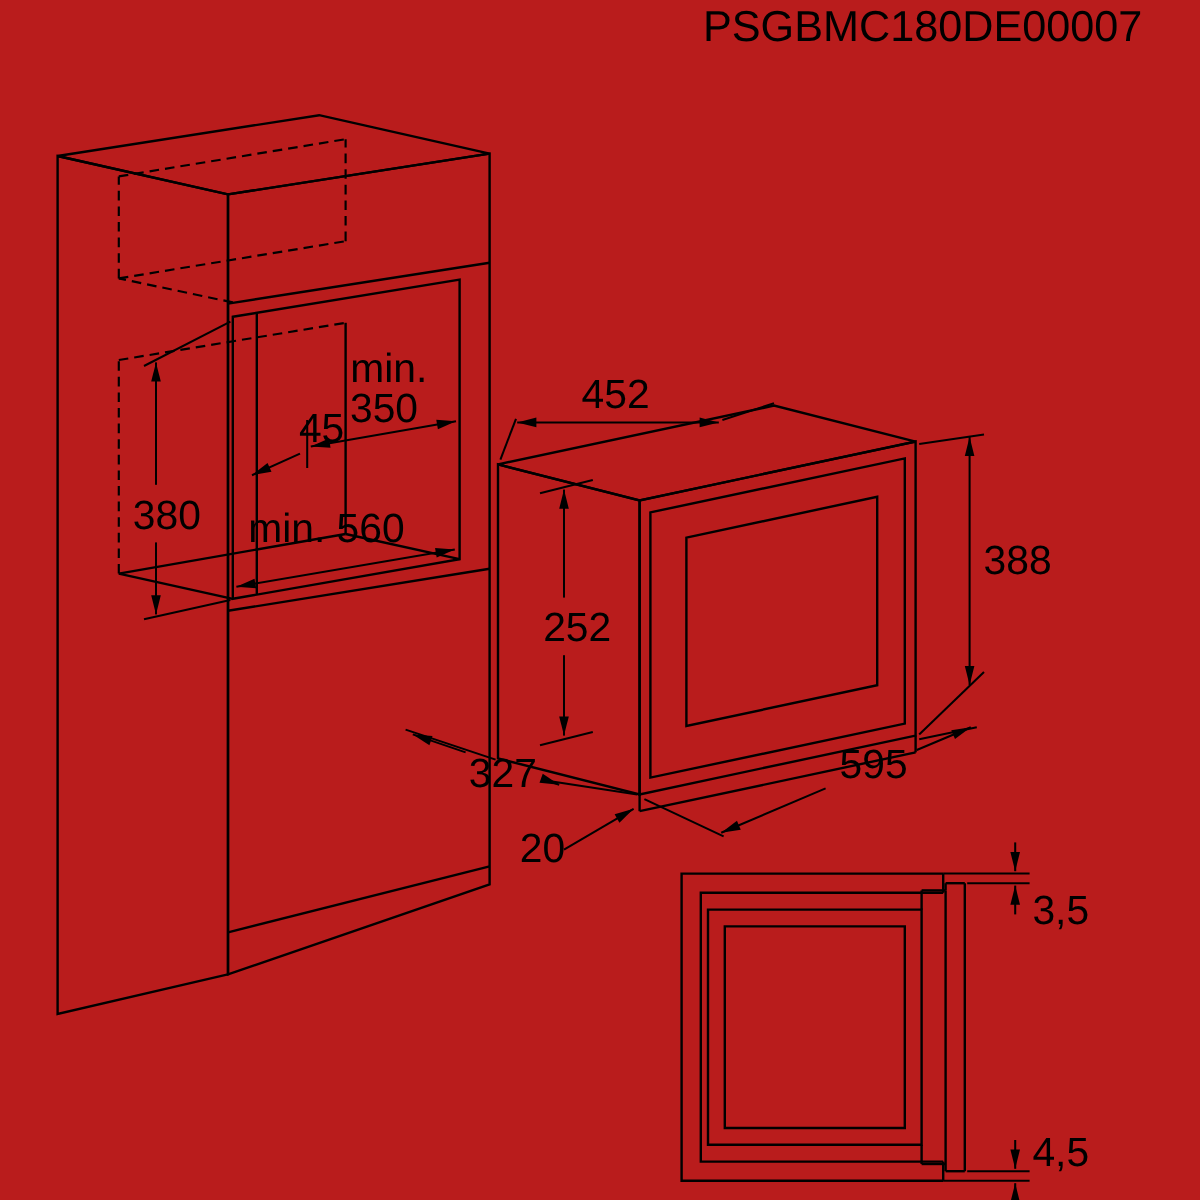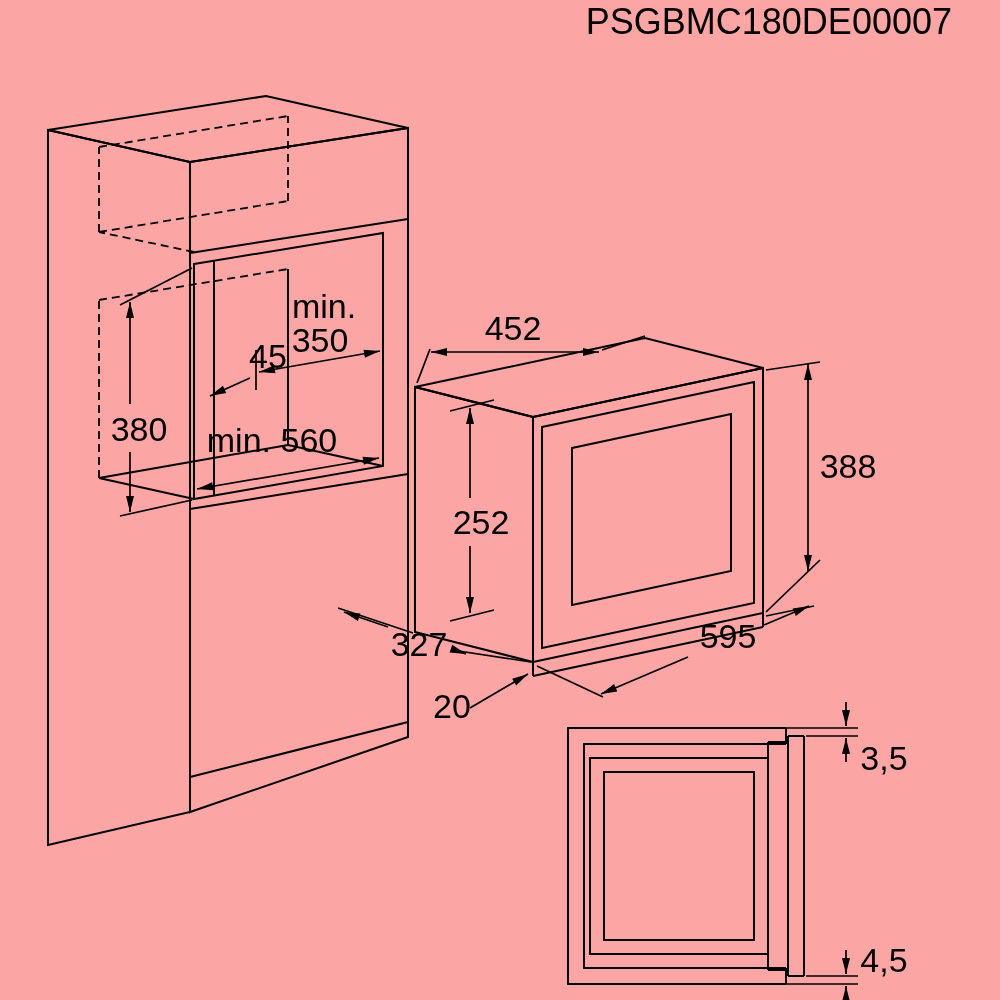--- a/index.html
+++ b/index.html
@@ -1,16 +1,16 @@
 <!DOCTYPE html>
 <html><head>
 <meta charset="utf-8">
 <style>
   html,body{margin:0;padding:0;background:#ffffff;}
-  .page{position:relative;width:1000px;height:1000px;background:#fca5a5;overflow:hidden;}
+  .page{position:relative;width:1000px;height:1000px;background:#b91c1c;overflow:hidden;}
   svg{display:block;}
   svg text{font-family:"Liberation Sans", sans-serif;fill:#000;}
   .t{font-size:34px;}
   .tt{font-size:36px;}
   .s{stroke:#000;stroke-width:2;fill:none;}
   .d{stroke:#000;stroke-width:1.8;fill:none;stroke-dasharray:8 5;}
   .m{stroke:#000;stroke-width:1.7;fill:none;}
 </style>
 </head>
 <body>

